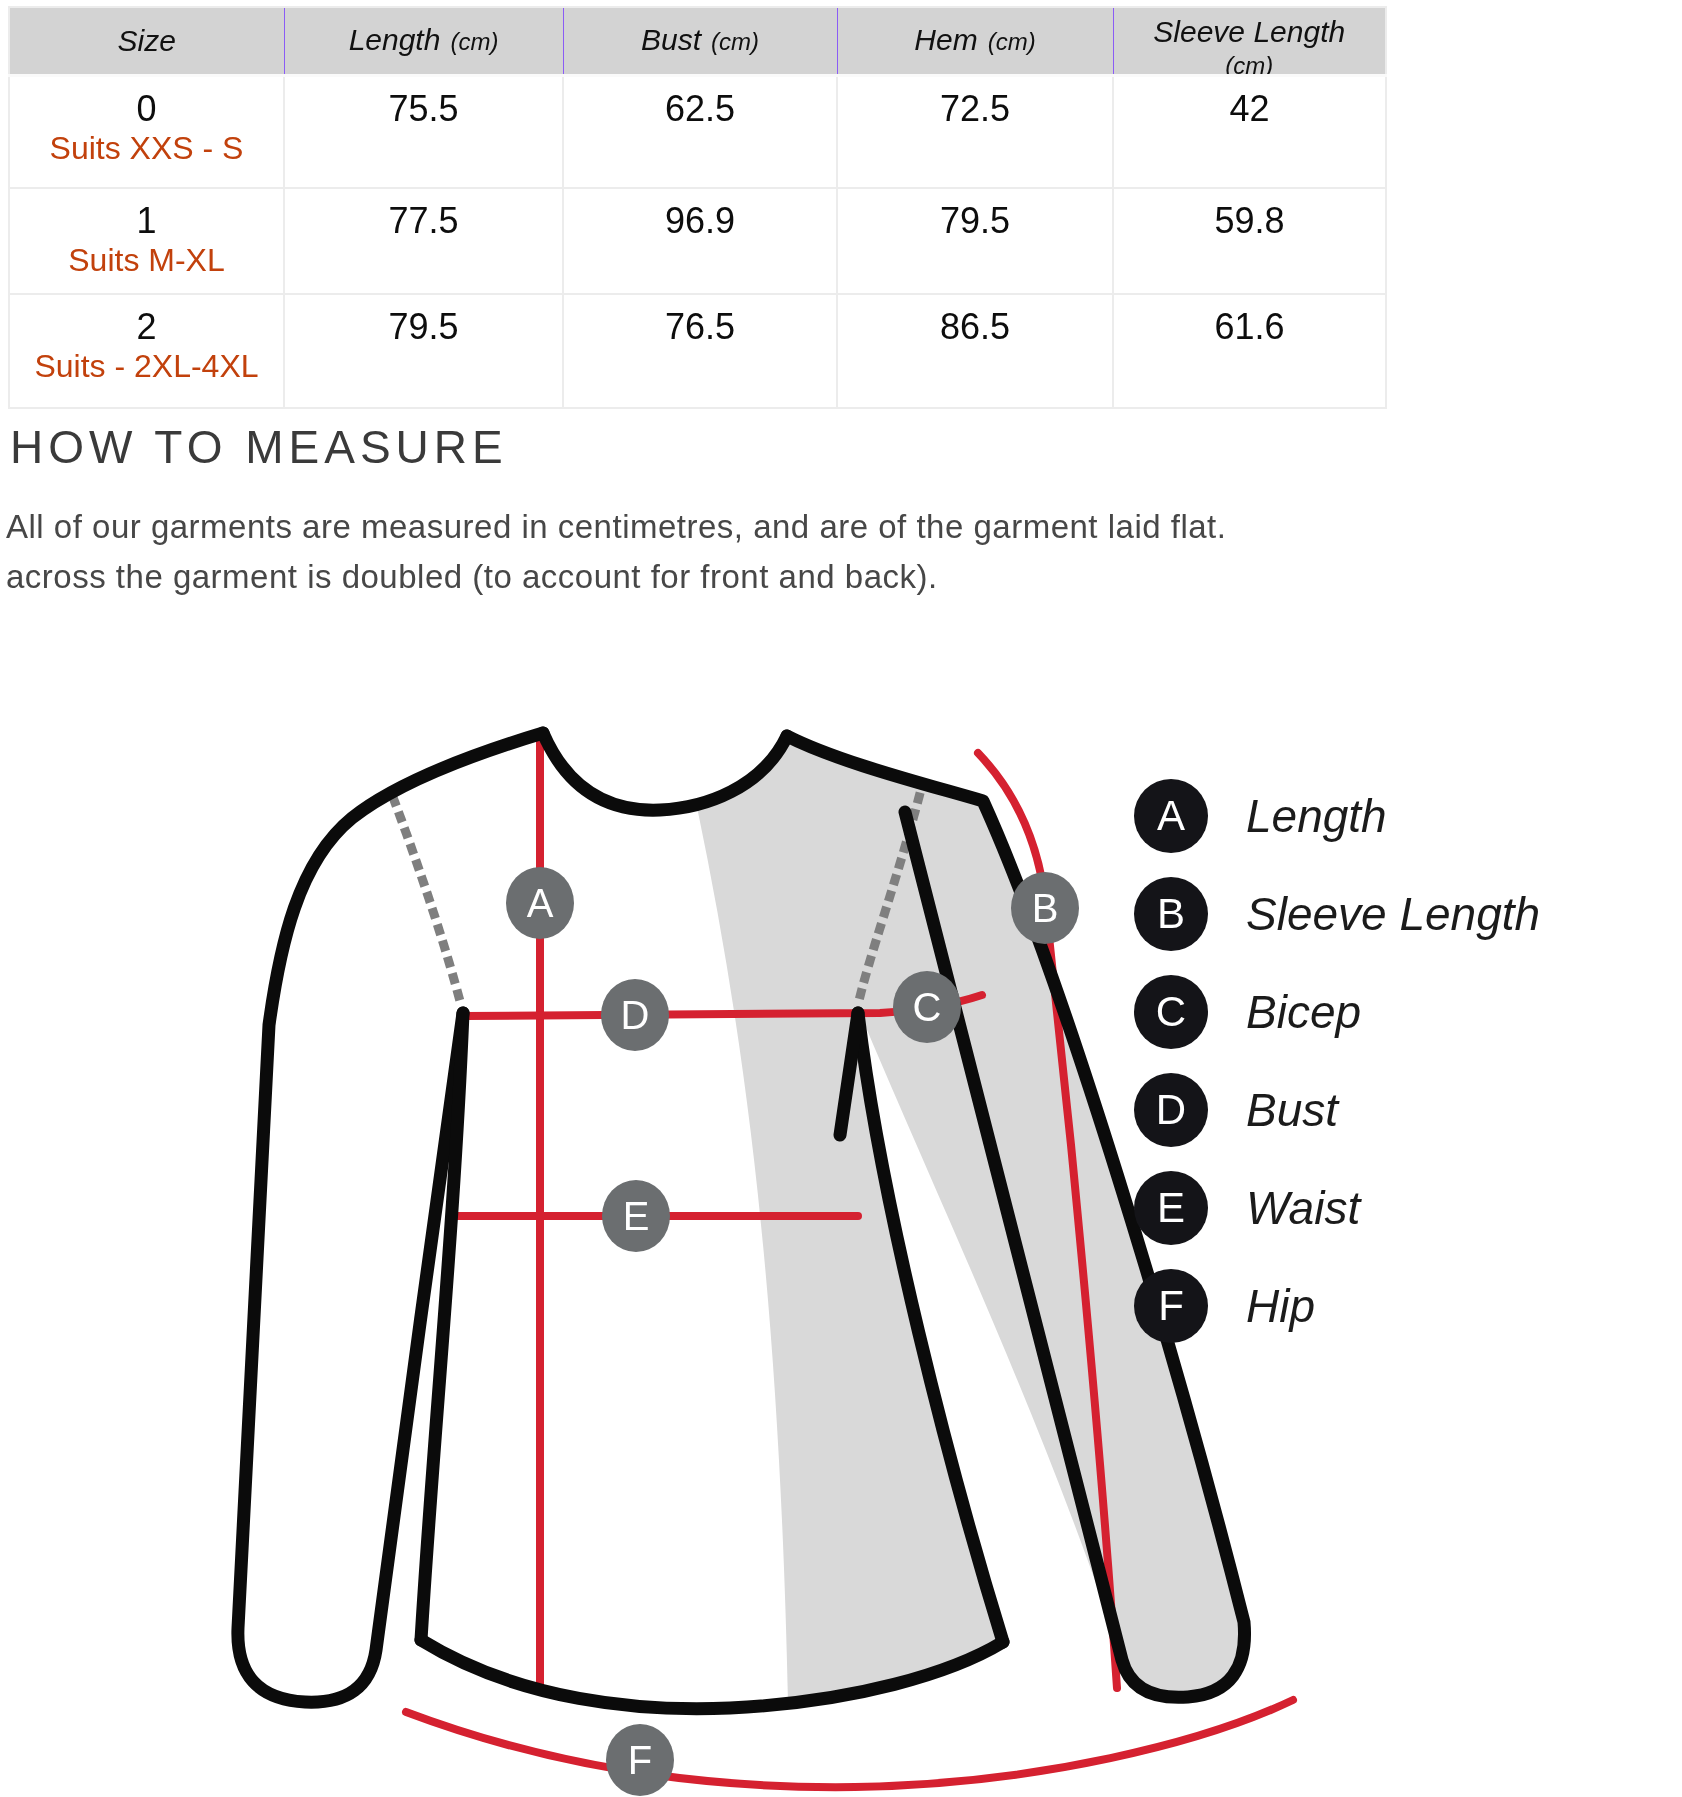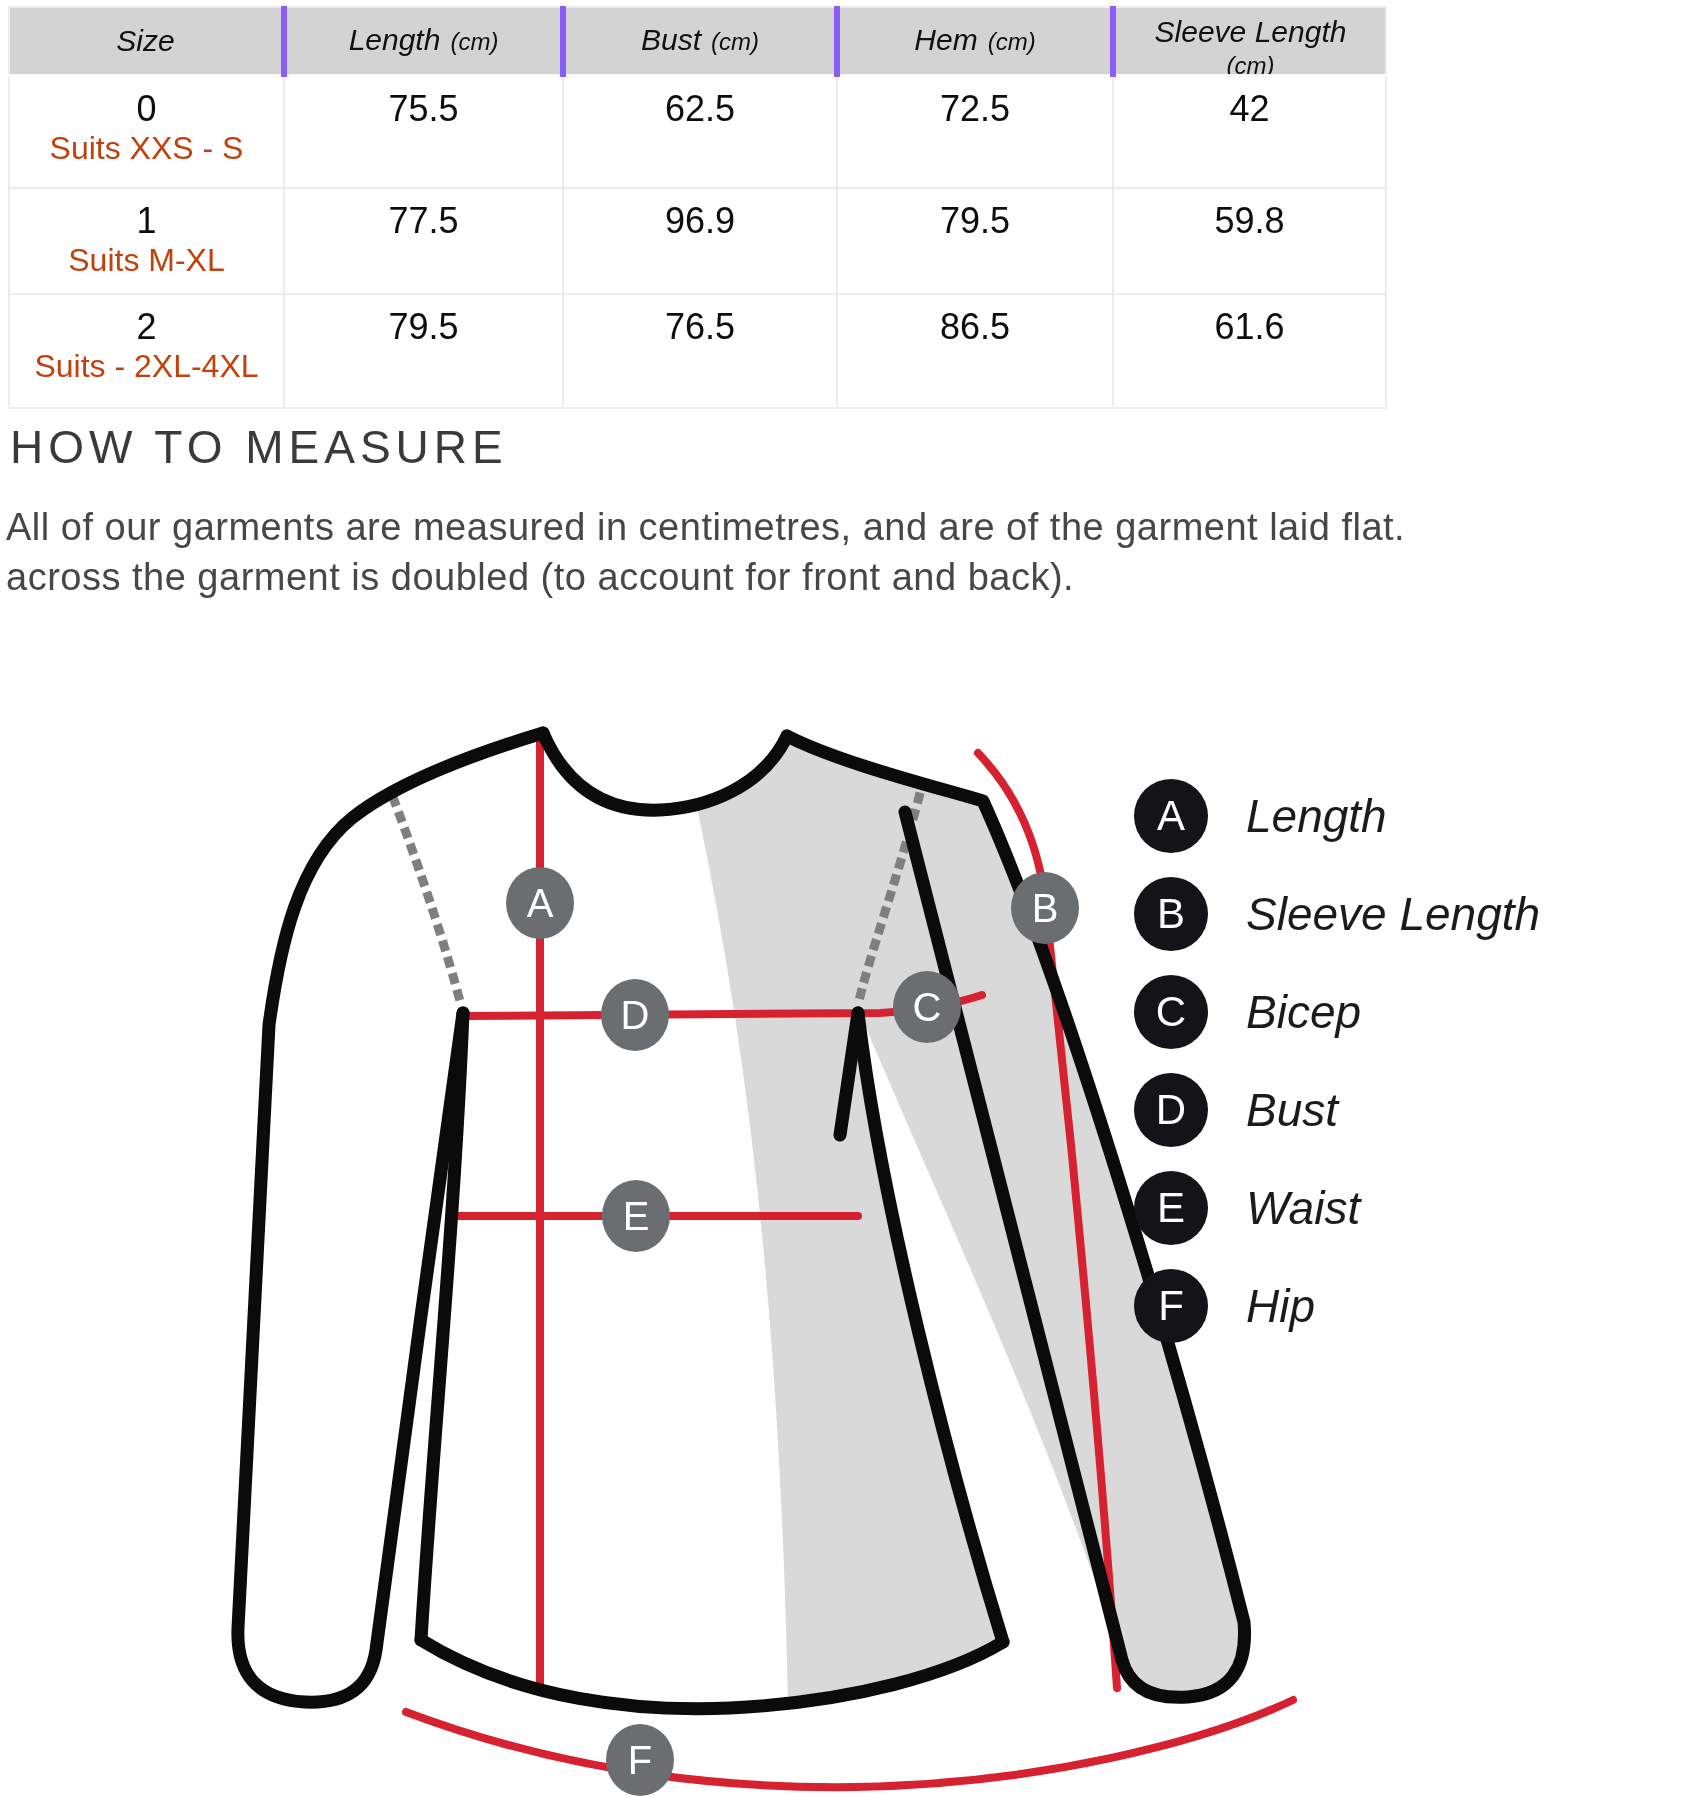--- a/index.html
+++ b/index.html
@@ -9,21 +9,21 @@
   }
   *{margin:0;padding:0;box-sizing:border-box;}
   html,body{background:#fff;}
   body{font-family:"Liberation Sans",sans-serif;}
   #stage{position:relative;width:1682px;height:1797px;overflow:hidden;background:#fff;}
 
   
   .size-table{position:absolute;left:8px;top:6px;width:1377px;border-collapse:collapse;table-layout:fixed;}
   .size-table th{
     background:var(--header-bg);font-style:italic;font-weight:400;font-size:30px;color:#111;
-    height:55px;vertical-align:middle;border-right:6px solid #8b5cf6;border-bottom:3px solid #fafafa;
+    height:55px;vertical-align:middle;border-right:1px solid #8b5cf6;border-bottom:3px solid #fafafa;
     overflow:hidden;
   }
   .size-table th:last-child{border-right:none;}
   .hlabel{display:flex;flex-wrap:wrap;justify-content:center;align-items:baseline;column-gap:10px;line-height:30px;}
   .hlabel .unit{font-size:24px;}
   .size-table th:nth-child(5){height:55px;}
   .size-table th:nth-child(5) .hwrap{height:66px;padding-top:9px;}
   .size-table th:nth-child(5) .unit{display:block;width:100%;text-align:center;margin-top:4px;}
   .size-table td{
     vertical-align:top;text-align:center;border-right:2px solid var(--border-gray);
@@ -37,21 +37,21 @@
   .size-table{border:2px solid var(--border-gray);}
   .size-num,.mval{font-size:36px;color:#0d0d0d;padding-top:12px;line-height:40px;}
   .suits{font-size:32px;color:#c2410c;margin-top:4px;line-height:30px;}
 
   
   .howto-heading{
     position:absolute;left:10px;top:422px;font-size:46px;font-weight:300;
     letter-spacing:5px;color:#3a3a3a;line-height:50px;
   }
   .howto-paragraph{position:absolute;left:6px;top:502px;width:1560px;color:#474747;font-weight:300;}
-  .howto-paragraph .pline{font-size:38px;line-height:50px;letter-spacing:0.5px;}
+  .howto-paragraph .pline{font-size:33px;line-height:50px;letter-spacing:0.5px;}
 
   
   .diagram-svg{position:absolute;left:0;top:0;width:1682px;height:1797px;}
   .gray-fill{fill:var(--gray-fill);stroke:none;}
   .outline{fill:none;stroke:var(--line-black);stroke-width:13;stroke-linecap:round;stroke-linejoin:round;}
   .seam-dotted{fill:none;stroke:var(--dot-gray);stroke-width:9;stroke-dasharray:2 15;stroke-linecap:square;}
   .red-line{fill:none;stroke:var(--red);stroke-width:8;stroke-linecap:round;}
 
   
   .marker{

